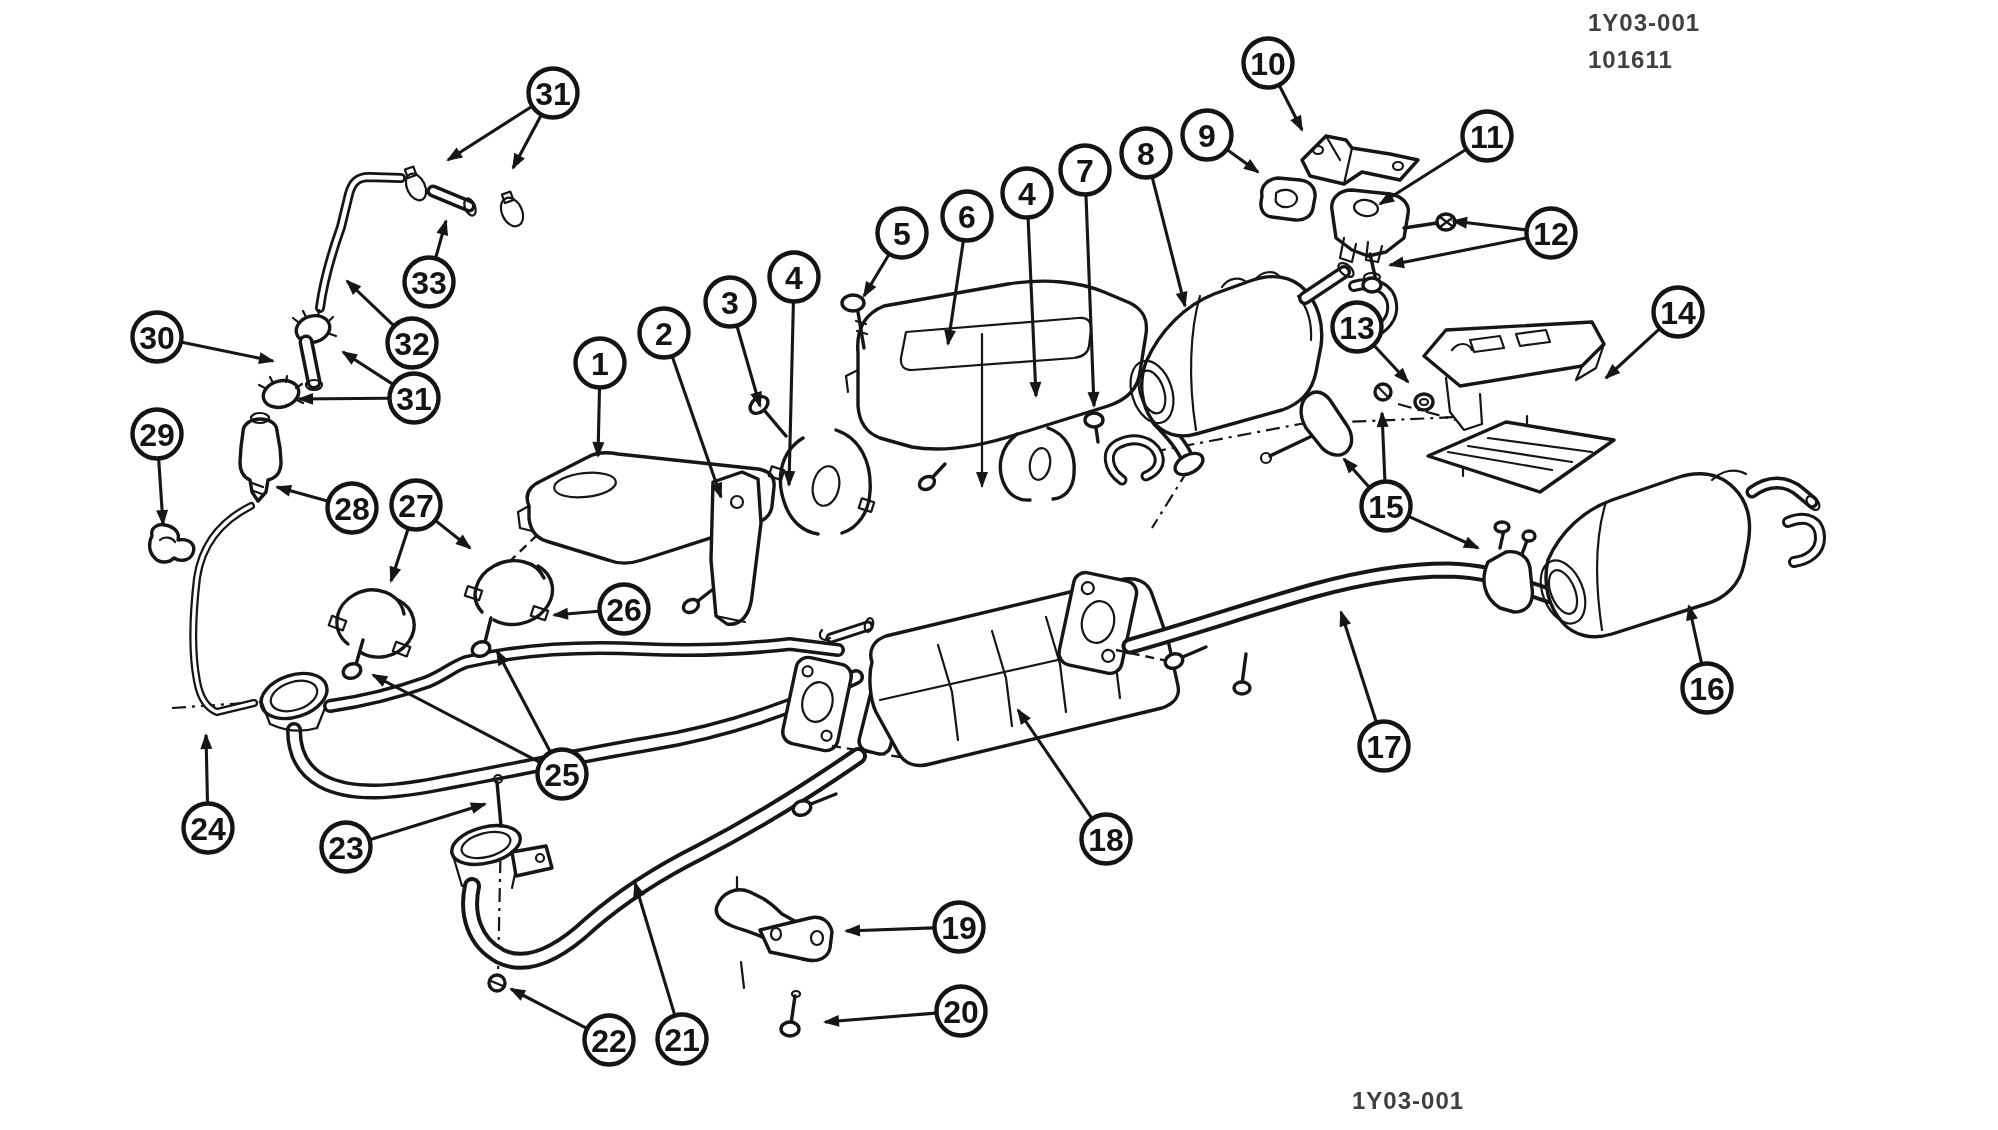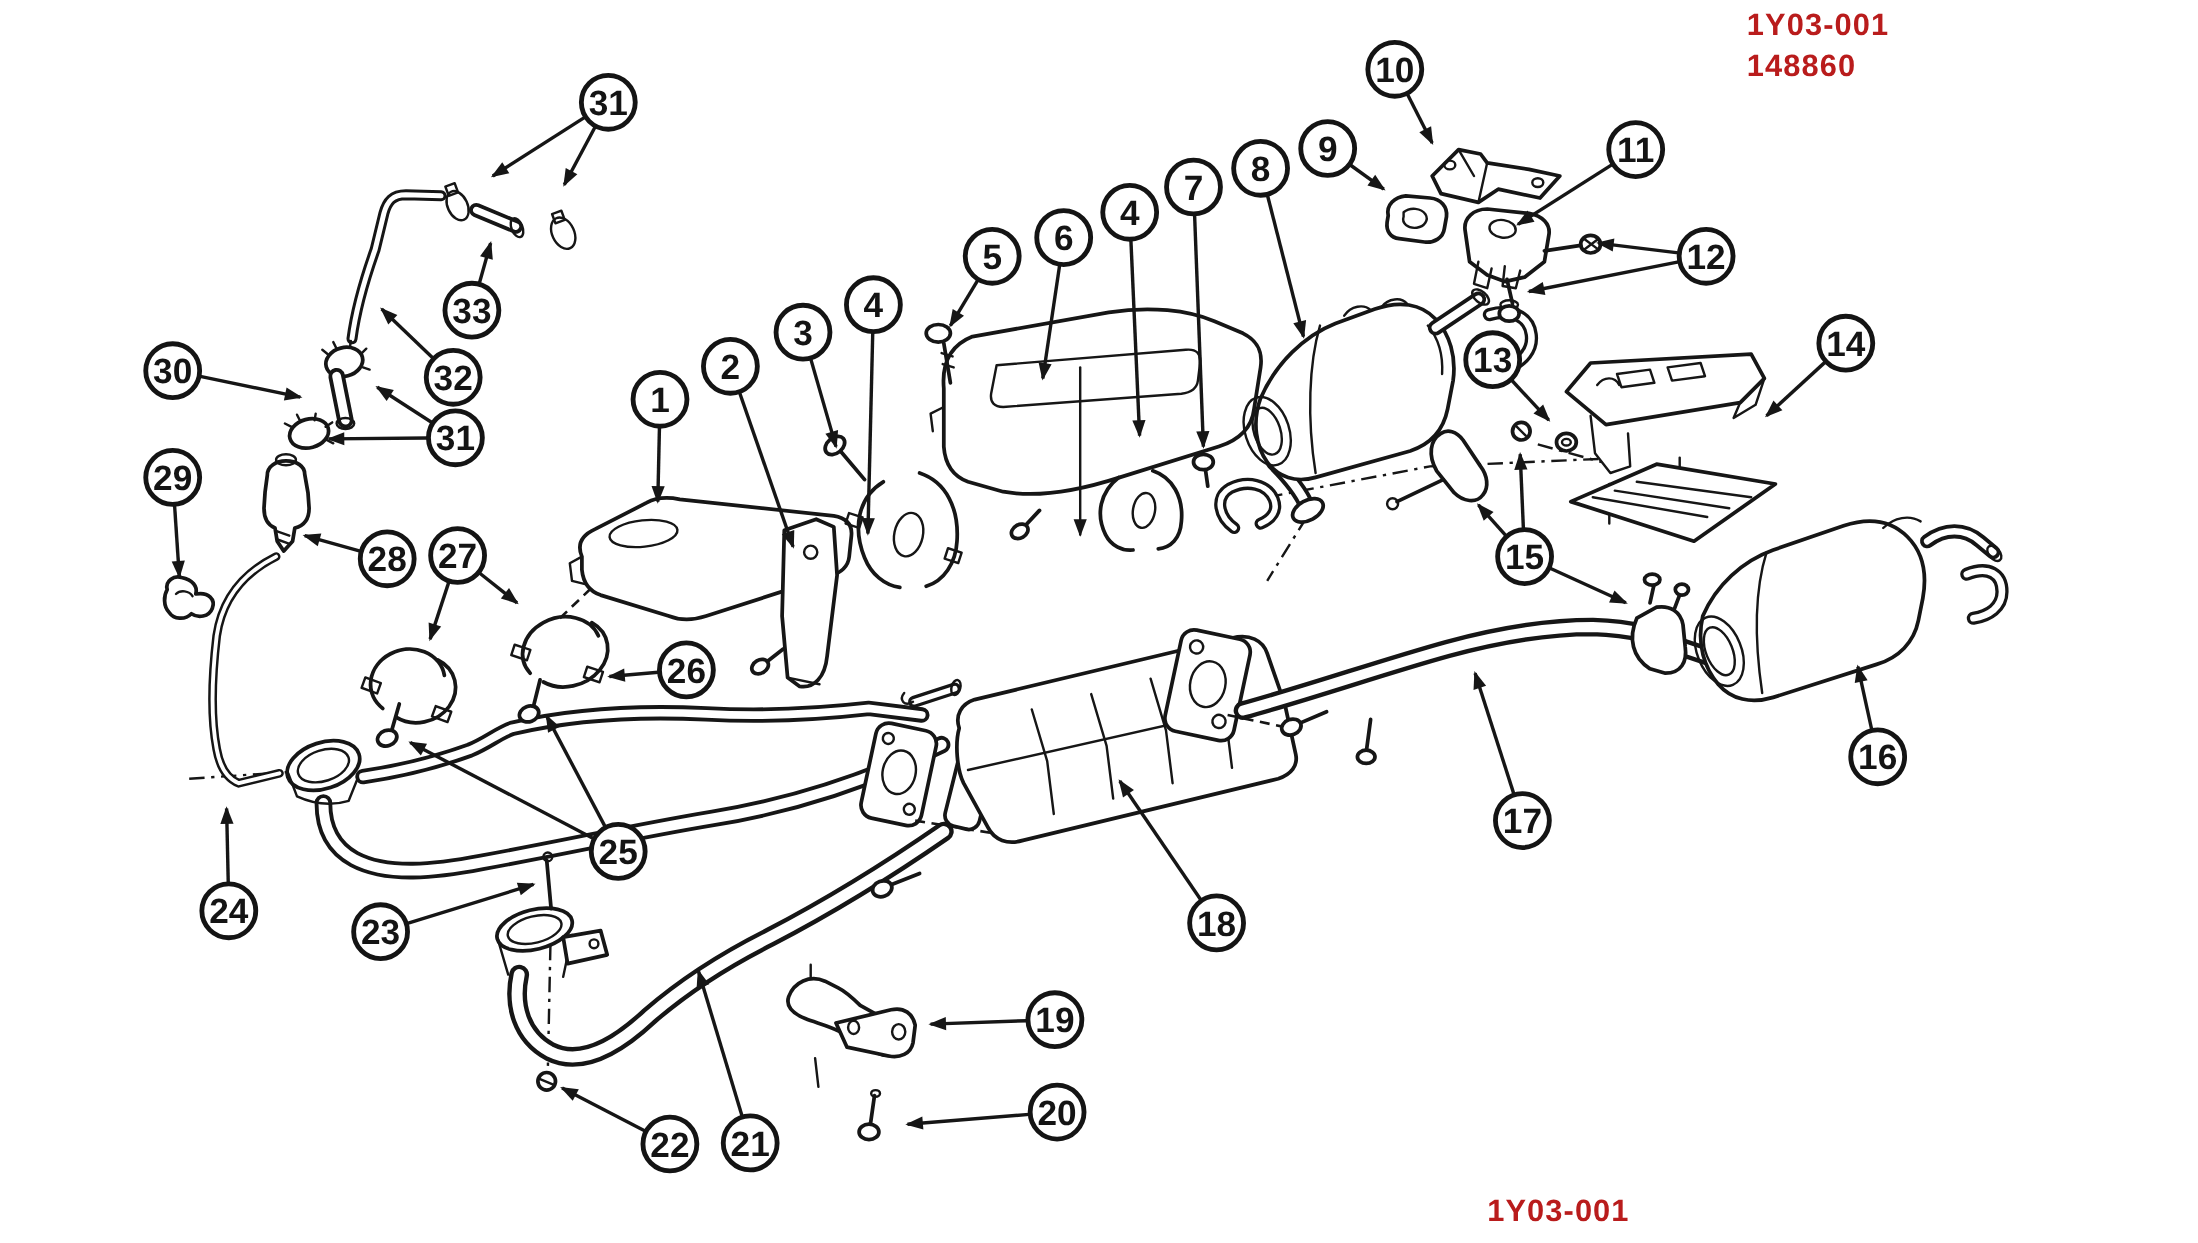--- a/index.html
+++ b/index.html
@@ -9,21 +9,21 @@
   .ln{fill:none;stroke:#161616;stroke-width:3.4;stroke-linejoin:round;stroke-linecap:round;}
   .ln2{fill:none;stroke:#161616;stroke-width:2.2;stroke-linejoin:round;stroke-linecap:round;}
   .wfill{fill:#ffffff;stroke:#161616;stroke-width:3.4;stroke-linejoin:round;}
   .tout{fill:none;stroke:#161616;stroke-linecap:round;}
   .tin{fill:none;stroke:#ffffff;stroke-linecap:round;}
   .dashdot{fill:none;stroke:#161616;stroke-width:2.2;stroke-dasharray:14 6 3 6;}
   .dash{fill:none;stroke:#161616;stroke-width:2.4;stroke-dasharray:9 6;}
   .leader{stroke:#161616;stroke-width:3.1;fill:none;}
   .co-circle{fill:#ffffff;stroke:#141414;stroke-width:4.4;}
   .co-num{font:700 32px "Liberation Sans",sans-serif;fill:#141414;text-anchor:middle;}
-  .codeblock{position:absolute;color:#b91c1c;font-weight:700;font-size:28px;line-height:37px;
+  .codeblock{position:absolute;color:#404040;font-weight:700;font-size:24px;line-height:37px;
              letter-spacing:1px;white-space:nowrap;}
 </style>
 </head>
 <body>
 
 <div class="stage">
 
   <svg id="diagram" width="1998" height="1130" viewBox="0 0 1998 1130">
     <defs>
       <marker id="arrow" markerWidth="20" markerHeight="16" refX="15" refY="7" orient="auto" markerUnits="userSpaceOnUse">
@@ -443,18 +443,18 @@
         <g>
           <line x1="435.8" y1="257.4" x2="446" y2="221" class="leader" marker-end="url(#arrow)"></line>
           <circle cx="429" cy="282" r="24.5" class="co-circle"></circle>
           <text x="429" y="293.5" class="co-num">33</text>
         </g>
       </g>
   </svg>
 
   <div class="codeblock" style="left:1588px;top:4px;">
     <div>1Y03-001</div>
-    <div>148860</div>
+    <div>101611</div>
   </div>
   <div class="codeblock" style="left:1352px;top:1082px;">
     <div>1Y03-001</div>
   </div>
 </div>
 
 </body></html>

